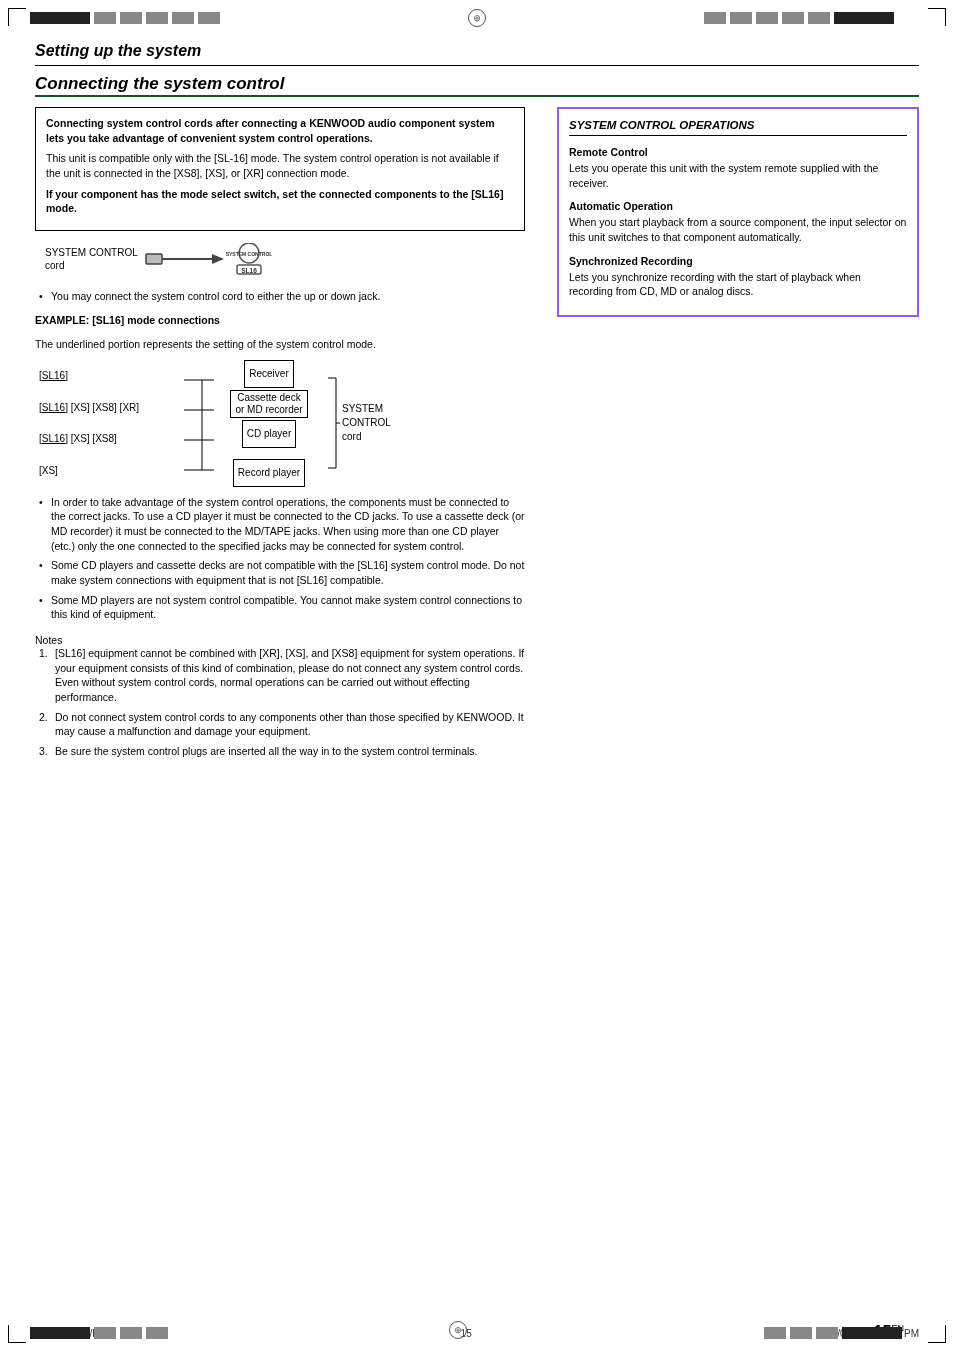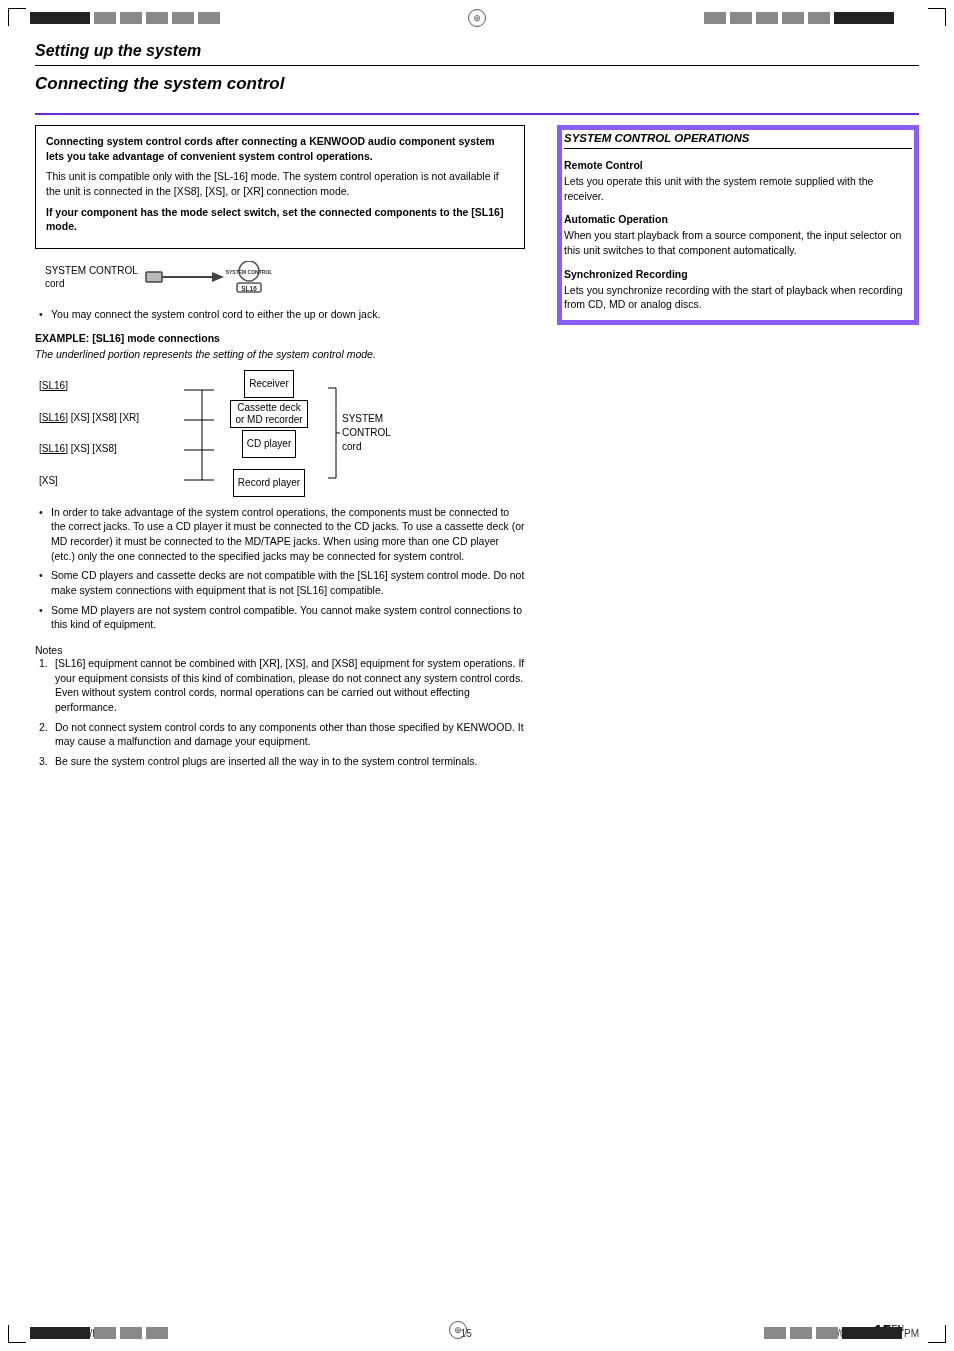--- a/index.html
+++ b/index.html
@@ -52,22 +52,22 @@
       margin-bottom: 4px;
       padding-bottom: 2px;
     }
 
     
     .main-title {
       font-style: italic;
       font-size: 17px;
       font-weight: bold;
       margin-bottom: 10px;
-      padding-bottom: 19px;
-      border-bottom: 2px solid #6d28d9;
+      padding-bottom: 1px;
+      border-bottom: 2px solid #14532d;
     }
 
     
     .section-rule {
       border: none;
       border-top: 1px solid #000;
       margin-bottom: 8px;
     }
 
     
@@ -115,33 +115,32 @@
       content: "•";
       position: absolute;
       left: 4px;
     }
 
     
     .example-title {
       font-weight: bold;
       font-size: 10.5px;
       margin-top: 10px;
-      margin-bottom: 3px;
+      margin-bottom: 11px;
     }
     .example-desc {
       font-size: 10.5px;
       margin-bottom: 8px;
       line-height: 1.4;
-      font-style: italic;
     }
 
     
     .right-box {
-      border: 5px solid #8b5cf6;
-      padding: 2px;
+      border: 2px solid #8b5cf6;
+      padding: 10px;
       font-size: 10.5px;
     }
     .right-box-title {
       font-style: italic;
       font-weight: bold;
       font-size: 11.5px;
       margin-bottom: 8px;
       padding-bottom: 4px;
       border-bottom: 1px solid #000;
     }

